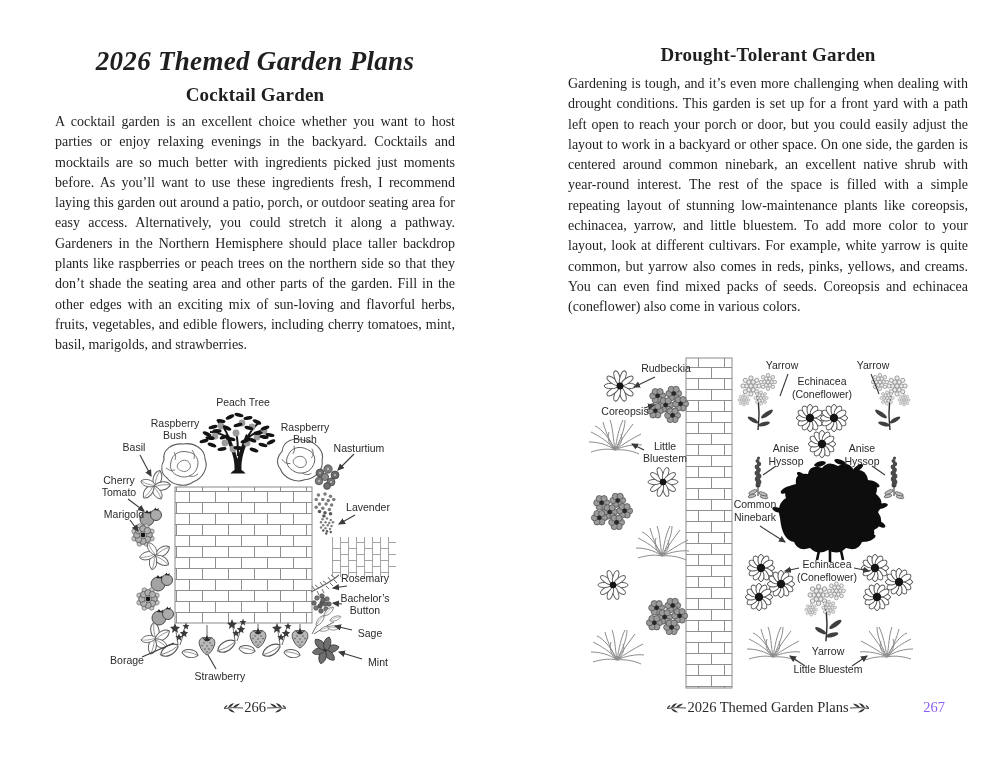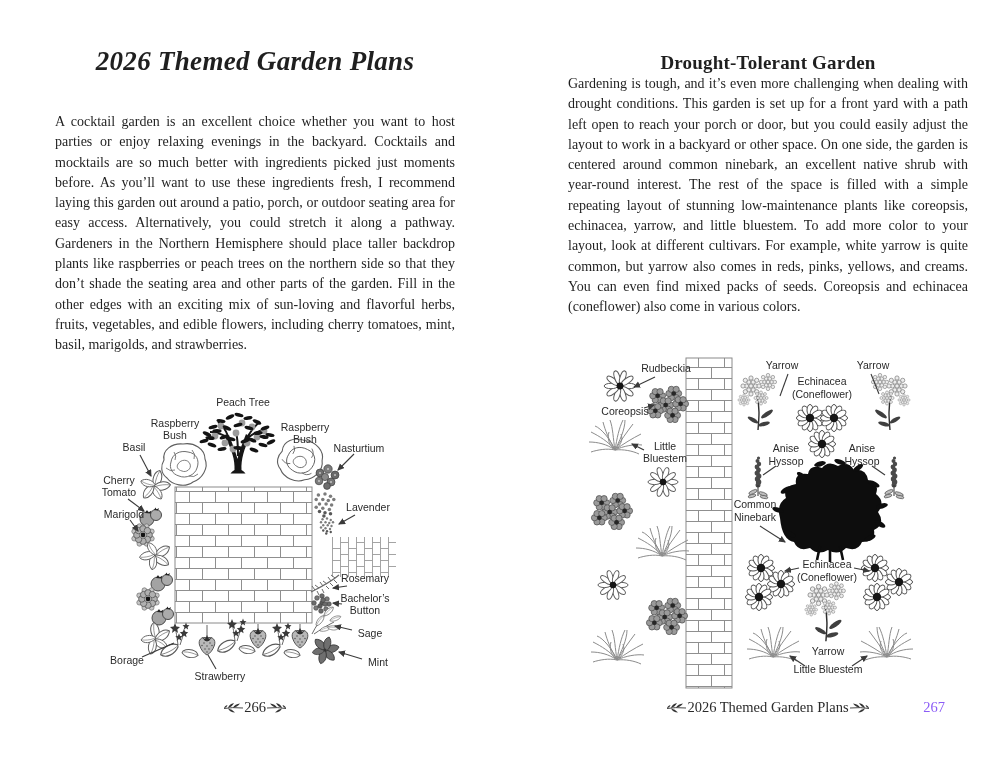--- a/index.html
+++ b/index.html
@@ -13,20 +13,21 @@
   .pagenum-right{font-size:14.5px;text-align:right;color:#8b5cf6;}
   svg text{font-family:"Liberation Sans","DejaVu Sans",sans-serif;font-size:10.5px;fill:#2a2a2a;}
   .orn{display:inline-block;}
 </style>
 </head>
 <body>
 
 <div id="spread">
 
   <div class="abs page-title" style="left:55px;top:46px;width:400px;">2026 Themed Garden Plans</div>
+  <div class="abs section-heading" style="left:55px;top:84px;width:400px;">Cocktail Garden</div>
   <div class="abs body-text" style="left:55px;top:112px;width:400px;">A cocktail garden is an excellent choice whether you want to host parties or enjoy relaxing evenings in the backyard. Cocktails and mocktails are so much better with ingredients picked just moments before. As you’ll want to use these ingredients fresh, I recommend laying this garden out around a patio, porch, or outdoor seating area for easy access. Alternatively, you could stretch it along a pathway. Gardeners in the Northern Hemisphere should place taller backdrop plants like raspberries or peach trees on the northern side so that they don’t shade the seating area and other parts of the garden. Fill in the other edges with an exciting mix of sun-loving and flavorful herbs, fruits, vegetables, and edible flowers, including cherry tomatoes, mint, basil, marigolds, and strawberries.</div>
 
   <svg class="abs" style="left:92px;top:392px" width="344" height="300" viewBox="0 0 344 300">
     <defs>
       <marker id="arrh" markerWidth="7" markerHeight="7" refX="5.5" refY="3" orient="auto">
         <path d="M0,0 L6.5,3 L0,6 Z" fill="#3a3a3a"></path>
       </marker>
       <pattern id="brick" width="26" height="22" patternUnits="userSpaceOnUse">
         <rect width="26" height="22" fill="#fff"></rect>
         <path d="M0,0.5 H26 M0,11.5 H26 M6.5,0.5 V11.5 M19.5,11.5 V22" stroke="#8f8f8f" stroke-width="1" fill="none"></path>
@@ -441,21 +442,21 @@
   <div class="abs footer" style="left:55px;top:699px;width:400px;">
     <svg class="orn" width="20" height="10" viewBox="0 0 20 10">
         <use href="#flourish"></use>
       </svg>
     <span>266</span>
     <svg class="orn" width="20" height="10" viewBox="0 0 20 10">
         <use href="#flourish" transform="translate(20,0) scale(-1,1)"></use>
       </svg>
   </div>
 
-  <div class="abs section-heading" style="left:568px;top:52px;width:400px;">Drought-Tolerant Garden</div>
+  <div class="abs section-heading" style="left:568px;top:44px;width:400px;">Drought-Tolerant Garden</div>
   <div class="abs body-text" style="left:568px;top:74px;width:400px;">Gardening is tough, and it’s even more challenging when dealing with drought conditions. This garden is set up for a front yard with a path left open to reach your porch or door, but you could easily adjust the layout to work in a backyard or other space. On one side, the garden is centered around common ninebark, an excellent native shrub with year-round interest. The rest of the space is filled with a simple repeating layout of stunning low-maintenance plants like coreopsis, echinacea, yarrow, and little bluestem. To add more color to your layout, look at different cultivars. For example, white yarrow is quite common, but yarrow also comes in reds, pinks, yellows, and creams. You can even find mixed packs of seeds. Coreopsis and echinacea (coneflower) also come in various colors.</div>
 
   <svg class="abs" style="left:588px;top:356px" width="392" height="334" viewBox="0 0 392 334">
 
     <rect x="98" y="2" width="46" height="330" fill="url(#brick)" stroke="#8a8a8a"></rect>
 
     <use href="#daisy" transform="translate(32,30)"></use>
     <use href="#coreo5" transform="translate(80,49) scale(1.15)"></use>
     <use href="#grass" transform="translate(27,82)"></use>
     <use href="#daisy" transform="translate(75,126) scale(0.95)"></use>

